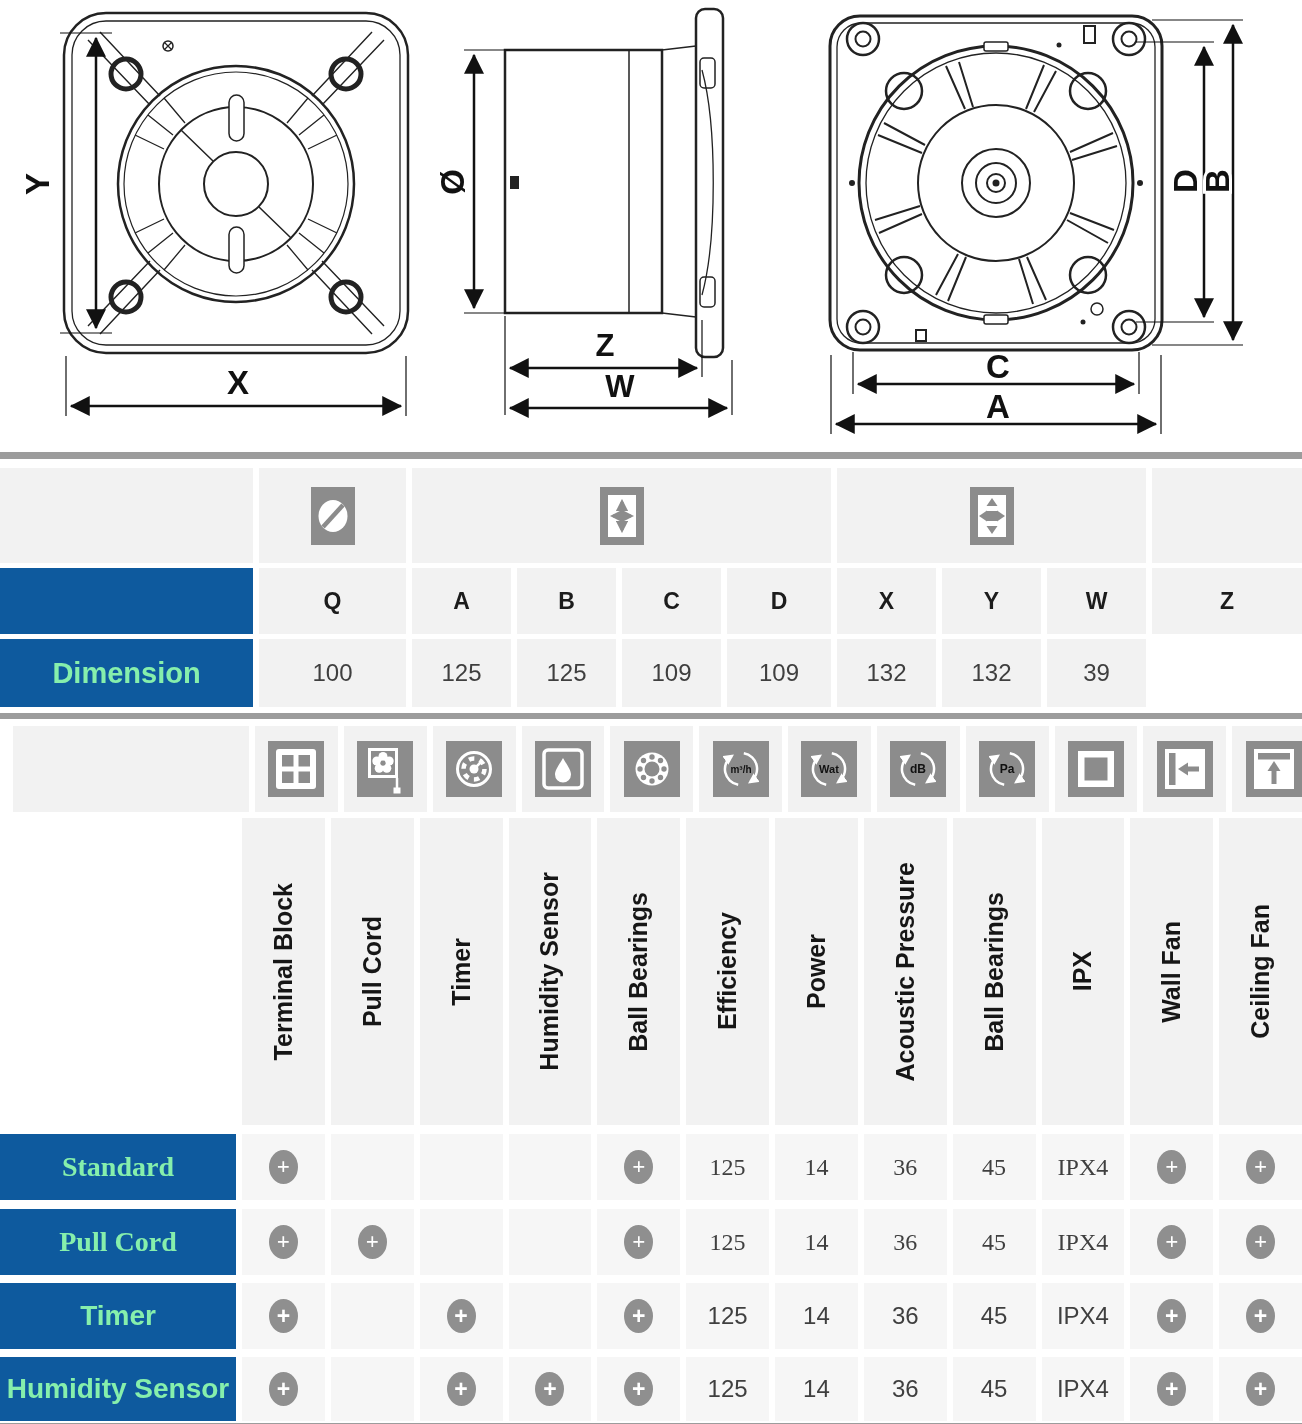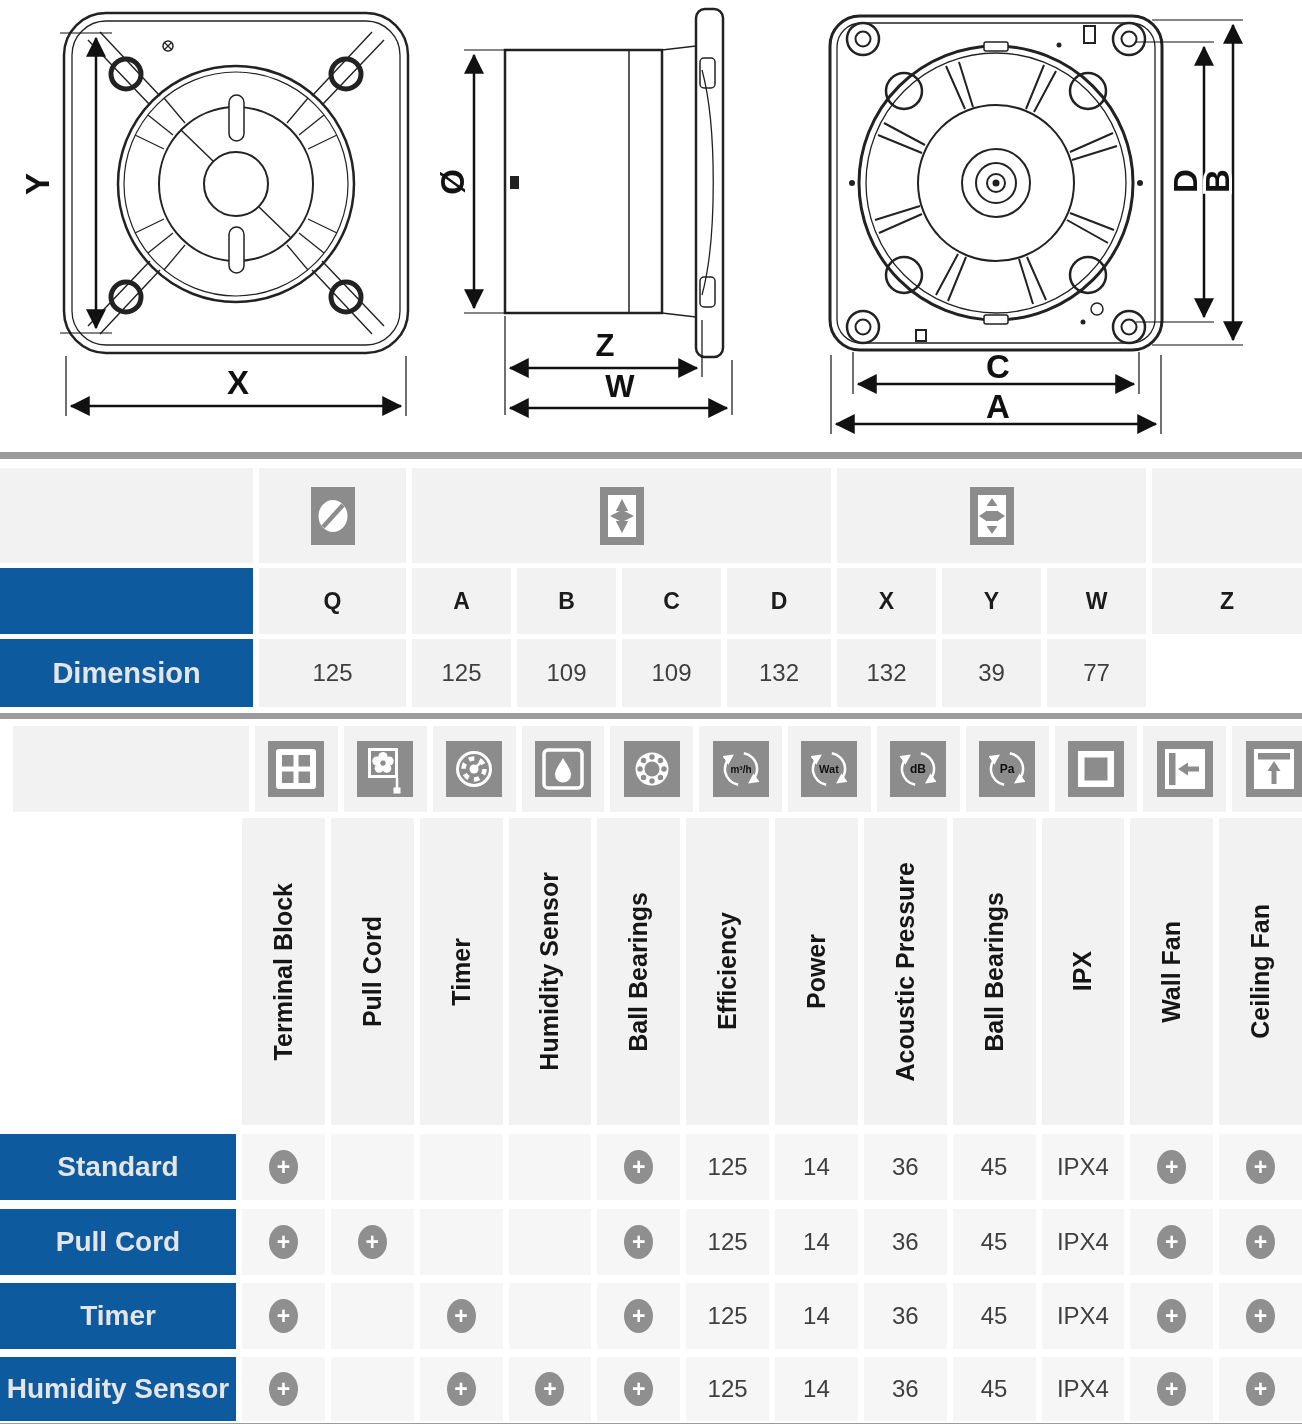--- a/index.html
+++ b/index.html
@@ -9,32 +9,32 @@
   .drawings svg{position:absolute;top:0;display:block;}
   svg text{font-family:"Liberation Sans",sans-serif;font-weight:bold;fill:#111;}
   .halo{paint-order:stroke;stroke:#fff;stroke-width:6px;}
   .sep{width:1302px;background:#9c9c9c;}
   .grid{display:grid;column-gap:6px;width:1302px;}
   .dimgrid{grid-template-columns:253px 147px 99px 99px 99px 104px 99px 99px 99px auto;}
   .featgrid{grid-template-columns:236px repeat(12,1fr);}
   .cell{background:#f2f2f2;display:flex;align-items:center;justify-content:center;text-align:center;}
   .cell.white{background:transparent;}
   .cell-data{background:#f6f6f6;}
-  .blue{background:#0e5a9e;color:#e5e5e5;font-weight:bold;}
+  .blue{background:#0e5a9e;color:#86efac;font-weight:bold;}
   .dim-icon-row{margin-top:9px;height:95px;}
   .dim-letter-row{margin-top:5px;height:66px;font-weight:bold;font-size:23px;color:#1c1c1c;}
   .dim-value-row{margin-top:5px;height:68px;font-size:24px;color:#3f3f3f;}
   .dim-value-row .blue{font-size:29px;}
   .feat-icon-row{margin-top:7px;height:86px;margin-left:13px;}
   .feat-label-row{margin-top:6px;height:307px;}
   .vlabel{writing-mode:vertical-rl;transform:rotate(180deg);font-weight:bold;
           font-size:25px;color:#161616;white-space:nowrap;}
   .feat-data-row{height:66px;font-size:24px;color:#3f3f3f;}
   .feat-data-row .blue{font-size:28px;line-height:1.06;}
-  .mt9{margin-top:9px;} .mt8{margin-top:8px;}
+  .mt9{margin-top:9px;font-family:Liberation Serif, serif;} .mt8{margin-top:8px;}
   .plus{width:29px;height:34px;border-radius:50%;background:#8f8f8f;color:#fff;
         font-size:23px;font-weight:bold;display:flex;align-items:center;justify-content:center;}
 </style>
 </head>
 <body>
 
 <svg width="0" height="0" style="position:absolute">
   <defs>
     <marker id="ah" viewBox="0 0 8 8" refX="7.5" refY="4" markerWidth="8" markerHeight="8" orient="auto-start-reverse">
         <path d="M0,0 L8,4 L0,8 Z" fill="#111"></path>
@@ -193,28 +193,28 @@
   <div class="cell">C</div>
   <div class="cell">D</div>
   <div class="cell">X</div>
   <div class="cell">Y</div>
   <div class="cell">W</div>
   <div class="cell">Z</div>
 </div>
 
 <div class="grid dimgrid dim-value-row">
   <div class="cell blue">Dimension</div>
+  <div class="cell">100</div>
   <div class="cell">125</div>
   <div class="cell">125</div>
   <div class="cell">109</div>
   <div class="cell">109</div>
   <div class="cell">132</div>
   <div class="cell">132</div>
   <div class="cell">39</div>
-  <div class="cell">77</div>
 </div>
 
 <div class="sep" style="height:6px;margin:6px 0"></div>
 
 <div class="grid featgrid feat-icon-row">
   <div class="cell"></div>
   <div class="cell">
     <svg width="56" height="56" viewBox="0 0 56 56">
       <rect width="56" height="56" fill="#8c8c8c"></rect>
       <rect x="8" y="8" width="40" height="40" rx="3" fill="#fff"></rect>

